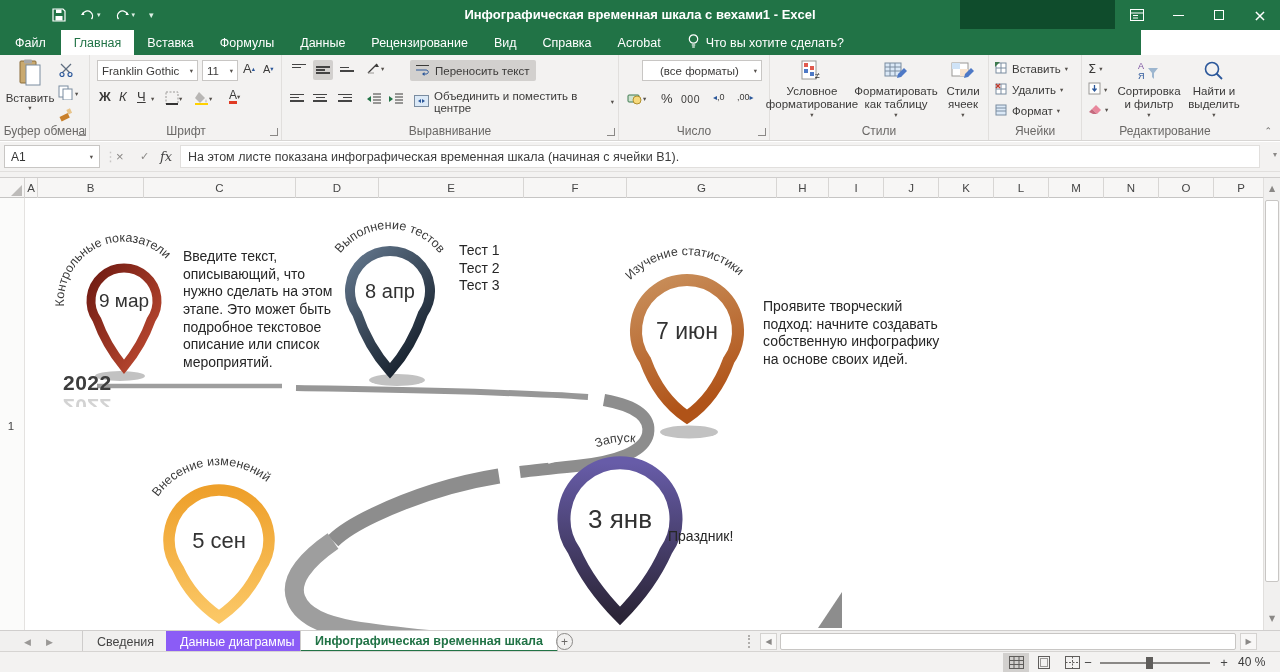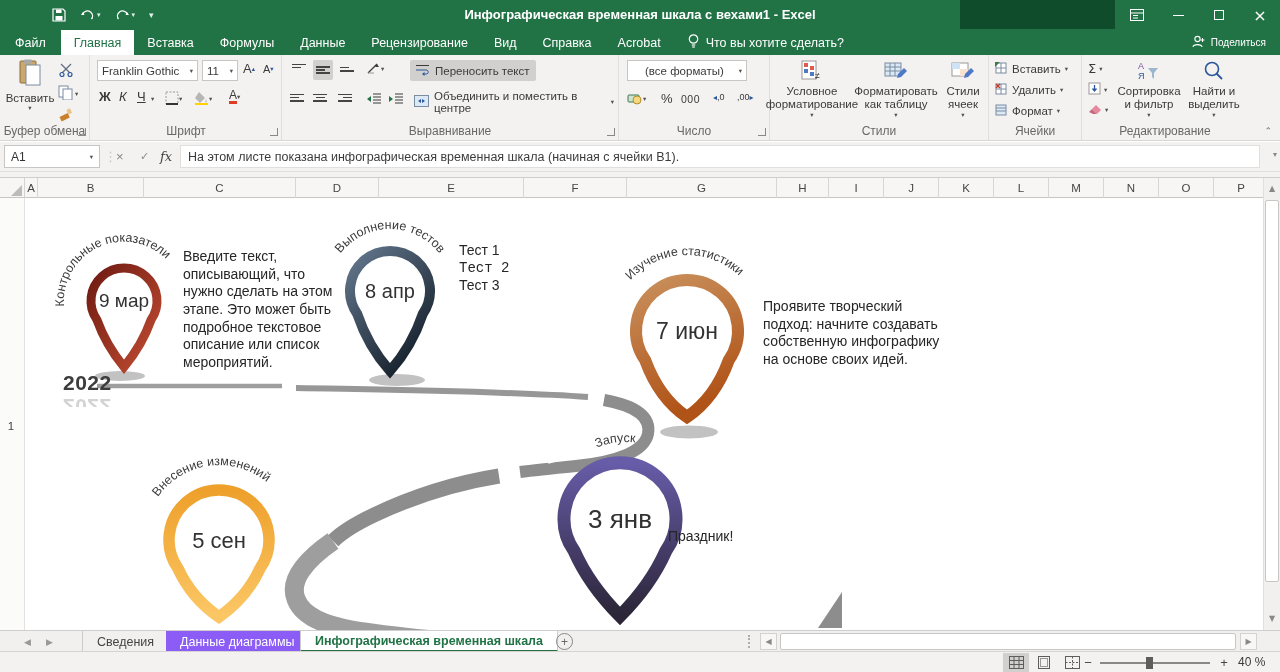--- a/index.html
+++ b/index.html
@@ -13,21 +13,21 @@
   .qat svg { display:block; }
   .ddc { font-family:"DejaVu Sans", sans-serif; font-size:7px; color:#dff0e6; }
   #wtitle { position:absolute; left:0; right:0; top:0; height:30px; line-height:30px; text-align:center; font-size:13px; color:#fff;font-weight:bold; }
   #acctbox { position:absolute; left:960px; top:0; width:155px; height:29px; background:#0f4c2c; }
   .winbtn { position:absolute; top:0; width:40px; height:30px; display:flex; align-items:center; justify-content:center; color:#fff; font-family:"DejaVu Sans", sans-serif; }
   #btn-ribbonopts { left:1117px; } #btn-min { left:1158px; } #btn-max { left:1199px; } #btn-close { left:1240px; font-size:16px; }
   .maxsq { width:10px; height:10px; border:1px solid #fff; }
   .minbar { width:11px; height:1px; background:#fff; }
 
   
-  #tabrow { position:absolute; left:0; top:30px; width:1280px; height:25px; background:#217346; display:flex; align-items:stretch;text-align:center; }
+  #tabrow { position:absolute; left:0; top:30px; width:1141px; height:25px; background:#217346; display:flex; align-items:stretch;text-align:center; }
   .rtab { color:#fff; font-size:12.5px; padding:0 13px; display:flex; align-items:center; white-space:nowrap; }
   .rtab.active { background:#fff; color:#217346; }
   #tellme { display:flex; align-items:center; gap:7px; color:#fff; font-size:12.5px; margin-left:14px; }
   #share { position:absolute; right:14px; top:30px; height:25px; display:flex; align-items:center; gap:6px; color:#fff; font-size:10px; }
 
   
   #ribbon { position:absolute; left:0; top:55px; width:1280px; height:86px; background:#f3f2f1; border-bottom:1px solid #d8d6d4; font-size:11.5px; color:#3b3a39; }
   .rgroup { position:absolute; top:0; height:85px; border-right:1px solid #e1dfdd; }
   .glabel { position:absolute; bottom:2px; left:0; right:0; text-align:center; font-size:12px; color:#6a6866; }
   .launch { position:absolute; right:3px; bottom:4px; width:8px; height:8px; border-right:1px solid #8a8886; border-bottom:1px solid #8a8886; }
@@ -339,21 +339,21 @@
               <path d="M11 6 L8 4 V8 Z" fill="#2b579a"></path>
             </svg></span>
         <span>Объединить и поместить в центре</span>
         <span class="dd">▾</span>
       </div>
       <div class="glabel">Выравнивание</div>
       <div class="launch"></div>
     </div>
 
     <div class="rgroup" style="left:619px;width:151px;">
-      <div class="combo" style="position:absolute;left:8px;top:5px;width:120px;padding-left:17px;">
+      <div class="combo" style="position:absolute;left:23px;top:5px;width:120px;padding-left:17px;">
         <span>(все форматы)</span>
           <span class="dd">▾</span>
       </div>
       <div class="sbtn" style="position:absolute;left:8px;top:36px;">
         <span><svg width="16" height="14" viewBox="0 0 16 14">
               <rect x="1" y="4" width="11" height="7" rx="1" fill="#cfe3d2" stroke="#3e7a4e"></rect>
               <circle cx="10" cy="9" r="4" fill="#f6d97c" stroke="#b08f2e"></circle>
             </svg></span>
           <span class="dd">▾</span>
       </div>
@@ -600,21 +600,21 @@
       <text font-size="12.5" fill="#3a3a3a">
         <textPath href="#arc4" startOffset="50%" text-anchor="middle">Внесение изменений</textPath></text>
       <text font-size="12.5" fill="#3a3a3a">
         <textPath href="#arc5" startOffset="50%" text-anchor="middle">Запуск</textPath></text>
     </g>
   </svg>
 
   <div class="desc" style="left:183px;top:248px;width:154px;">Введите текст, описывающий, что нужно сделать на этом этапе. Это может быть подробное текстовое описание или список мероприятий.</div>
   <div class="desc" style="left:459px;top:242px;width:200px;">
     <span style="display:block;">Тест 1</span>
-    <span style="display:block;font-family:Liberation Mono, monospace;">Тест 2</span>
+    <span style="display:block;">Тест 2</span>
     <span style="display:block;">Тест 3</span>
   </div>
   <div class="desc" style="left:763px;top:298px;width:182px;">Проявите творческий подход: начните создавать собственную инфографику на основе своих идей.</div>
   <div class="desc" style="left:668px;top:528px;text-align:center;">Праздник!</div>
   <div id="year2022">2022</div>
   <div id="year2022r">
     <span>2022</span>
   </div>
 
   <div id="vscroll">

